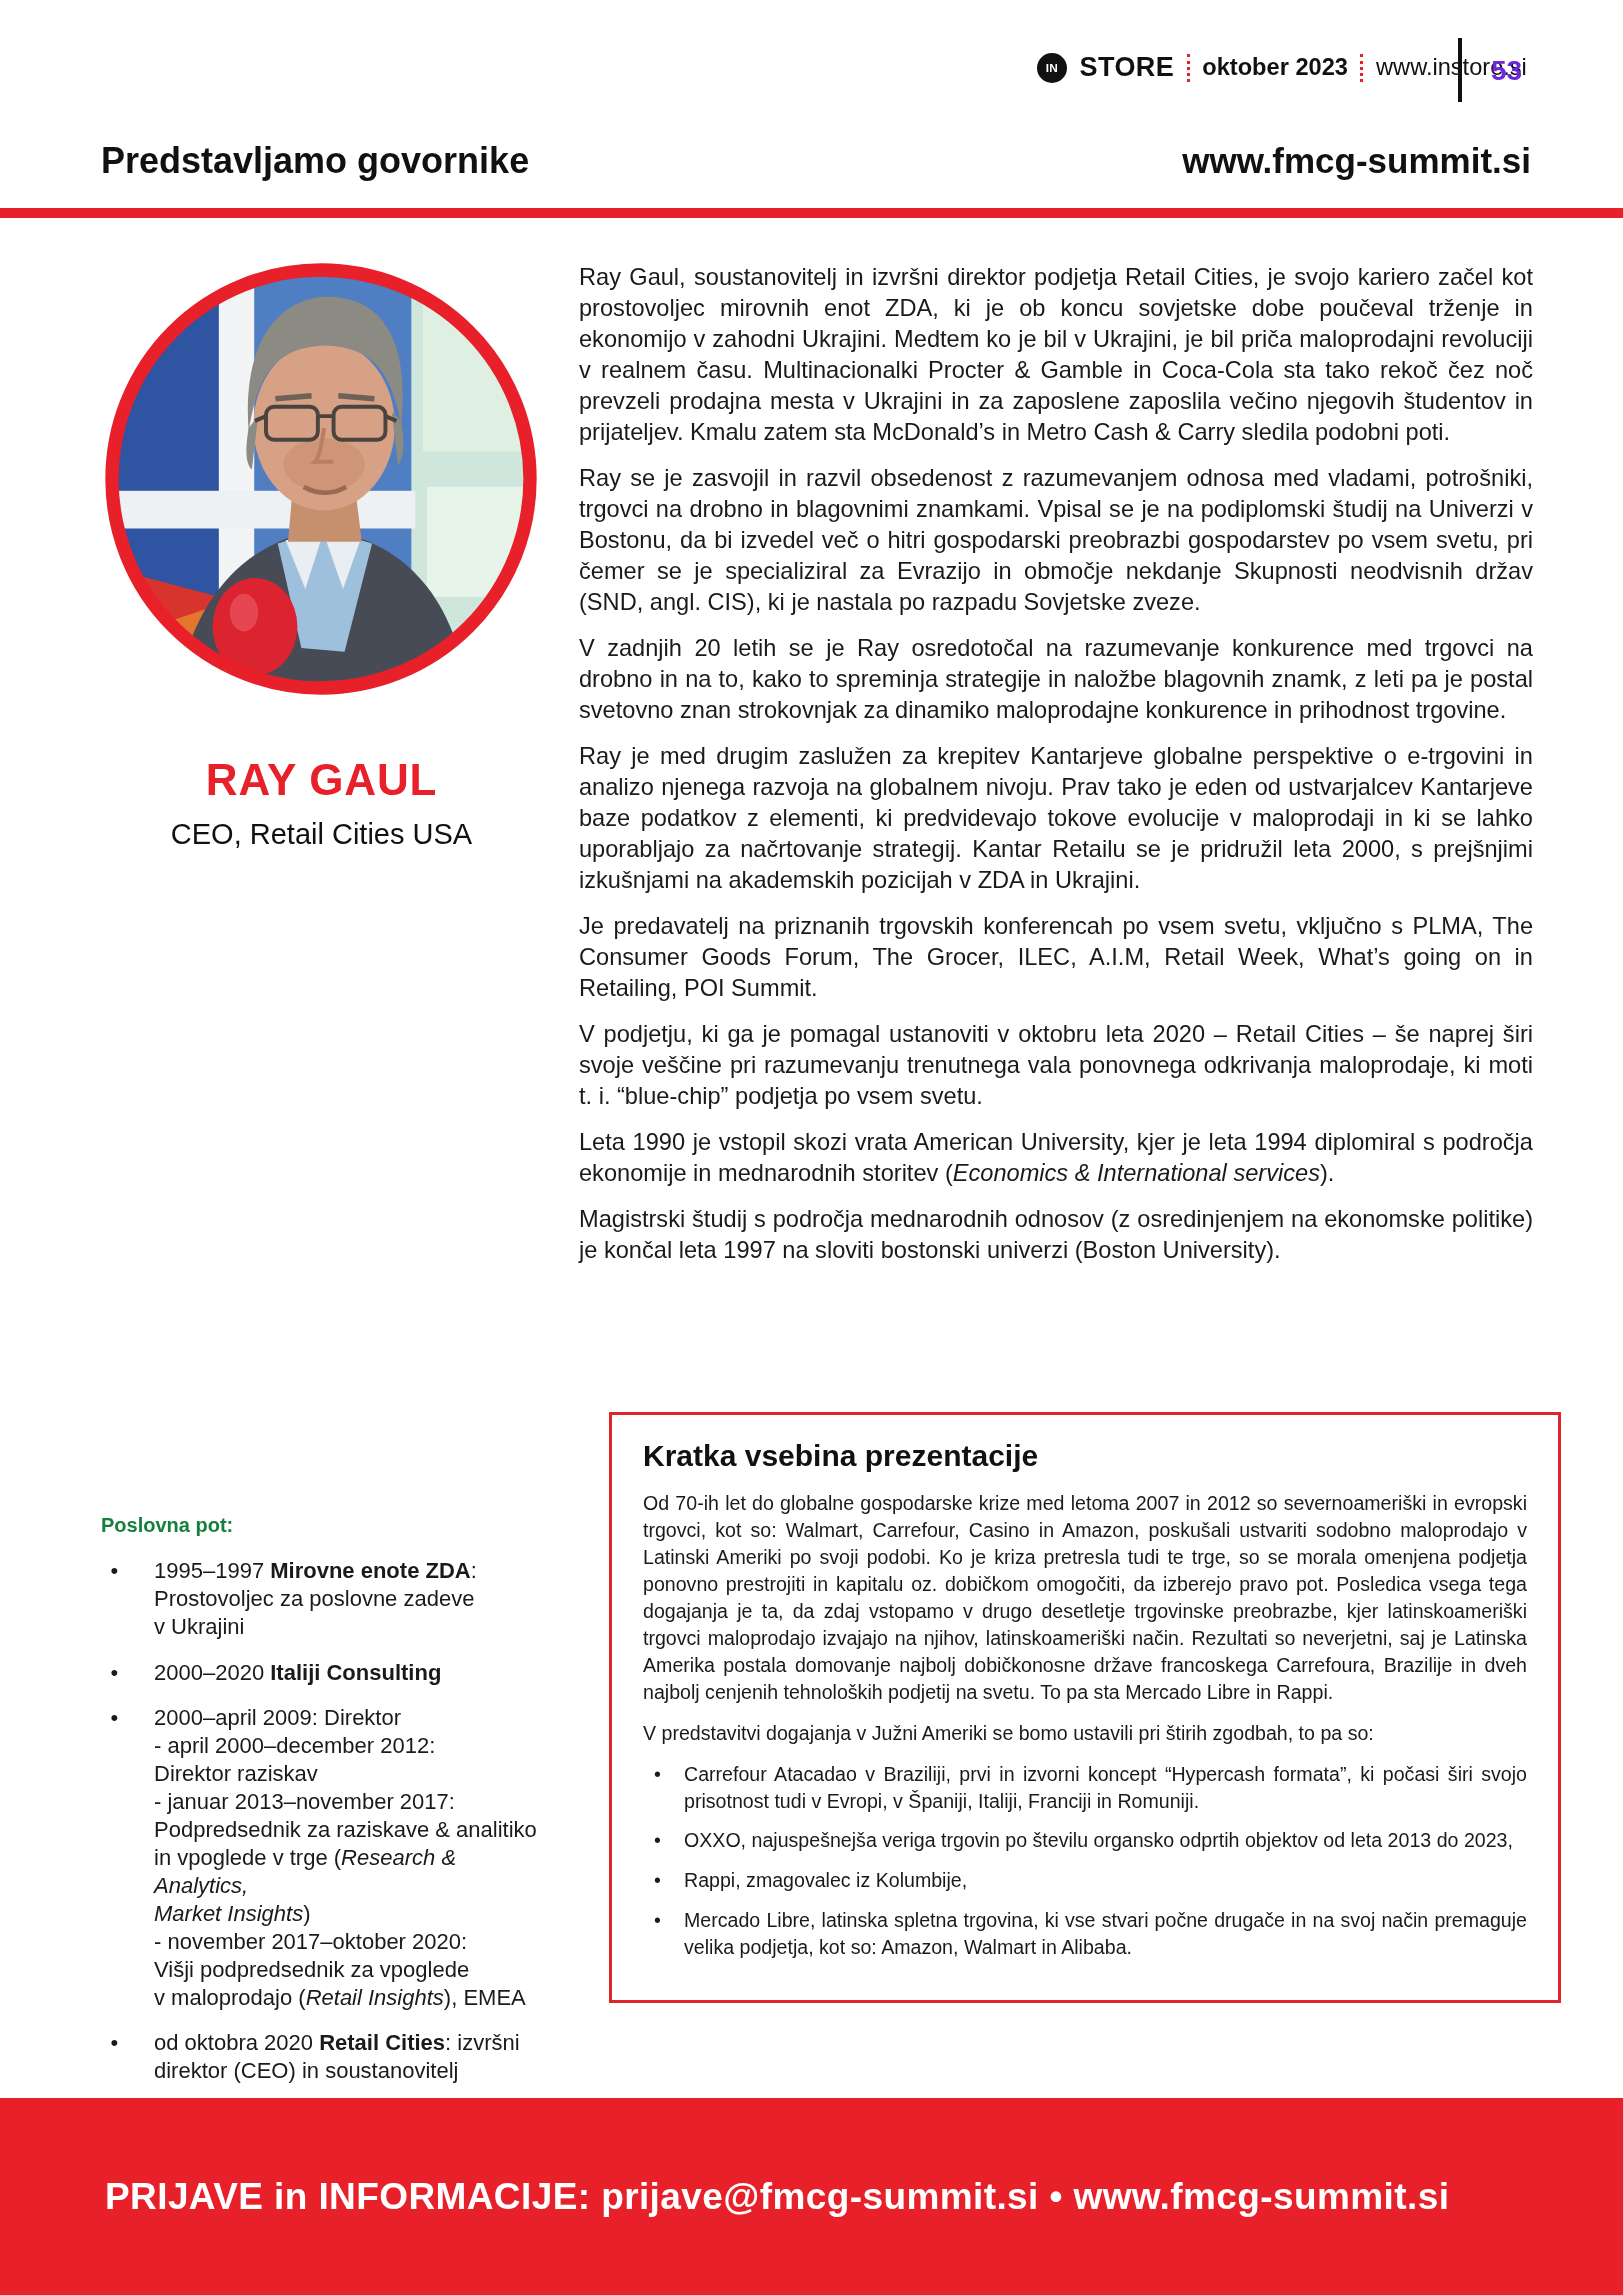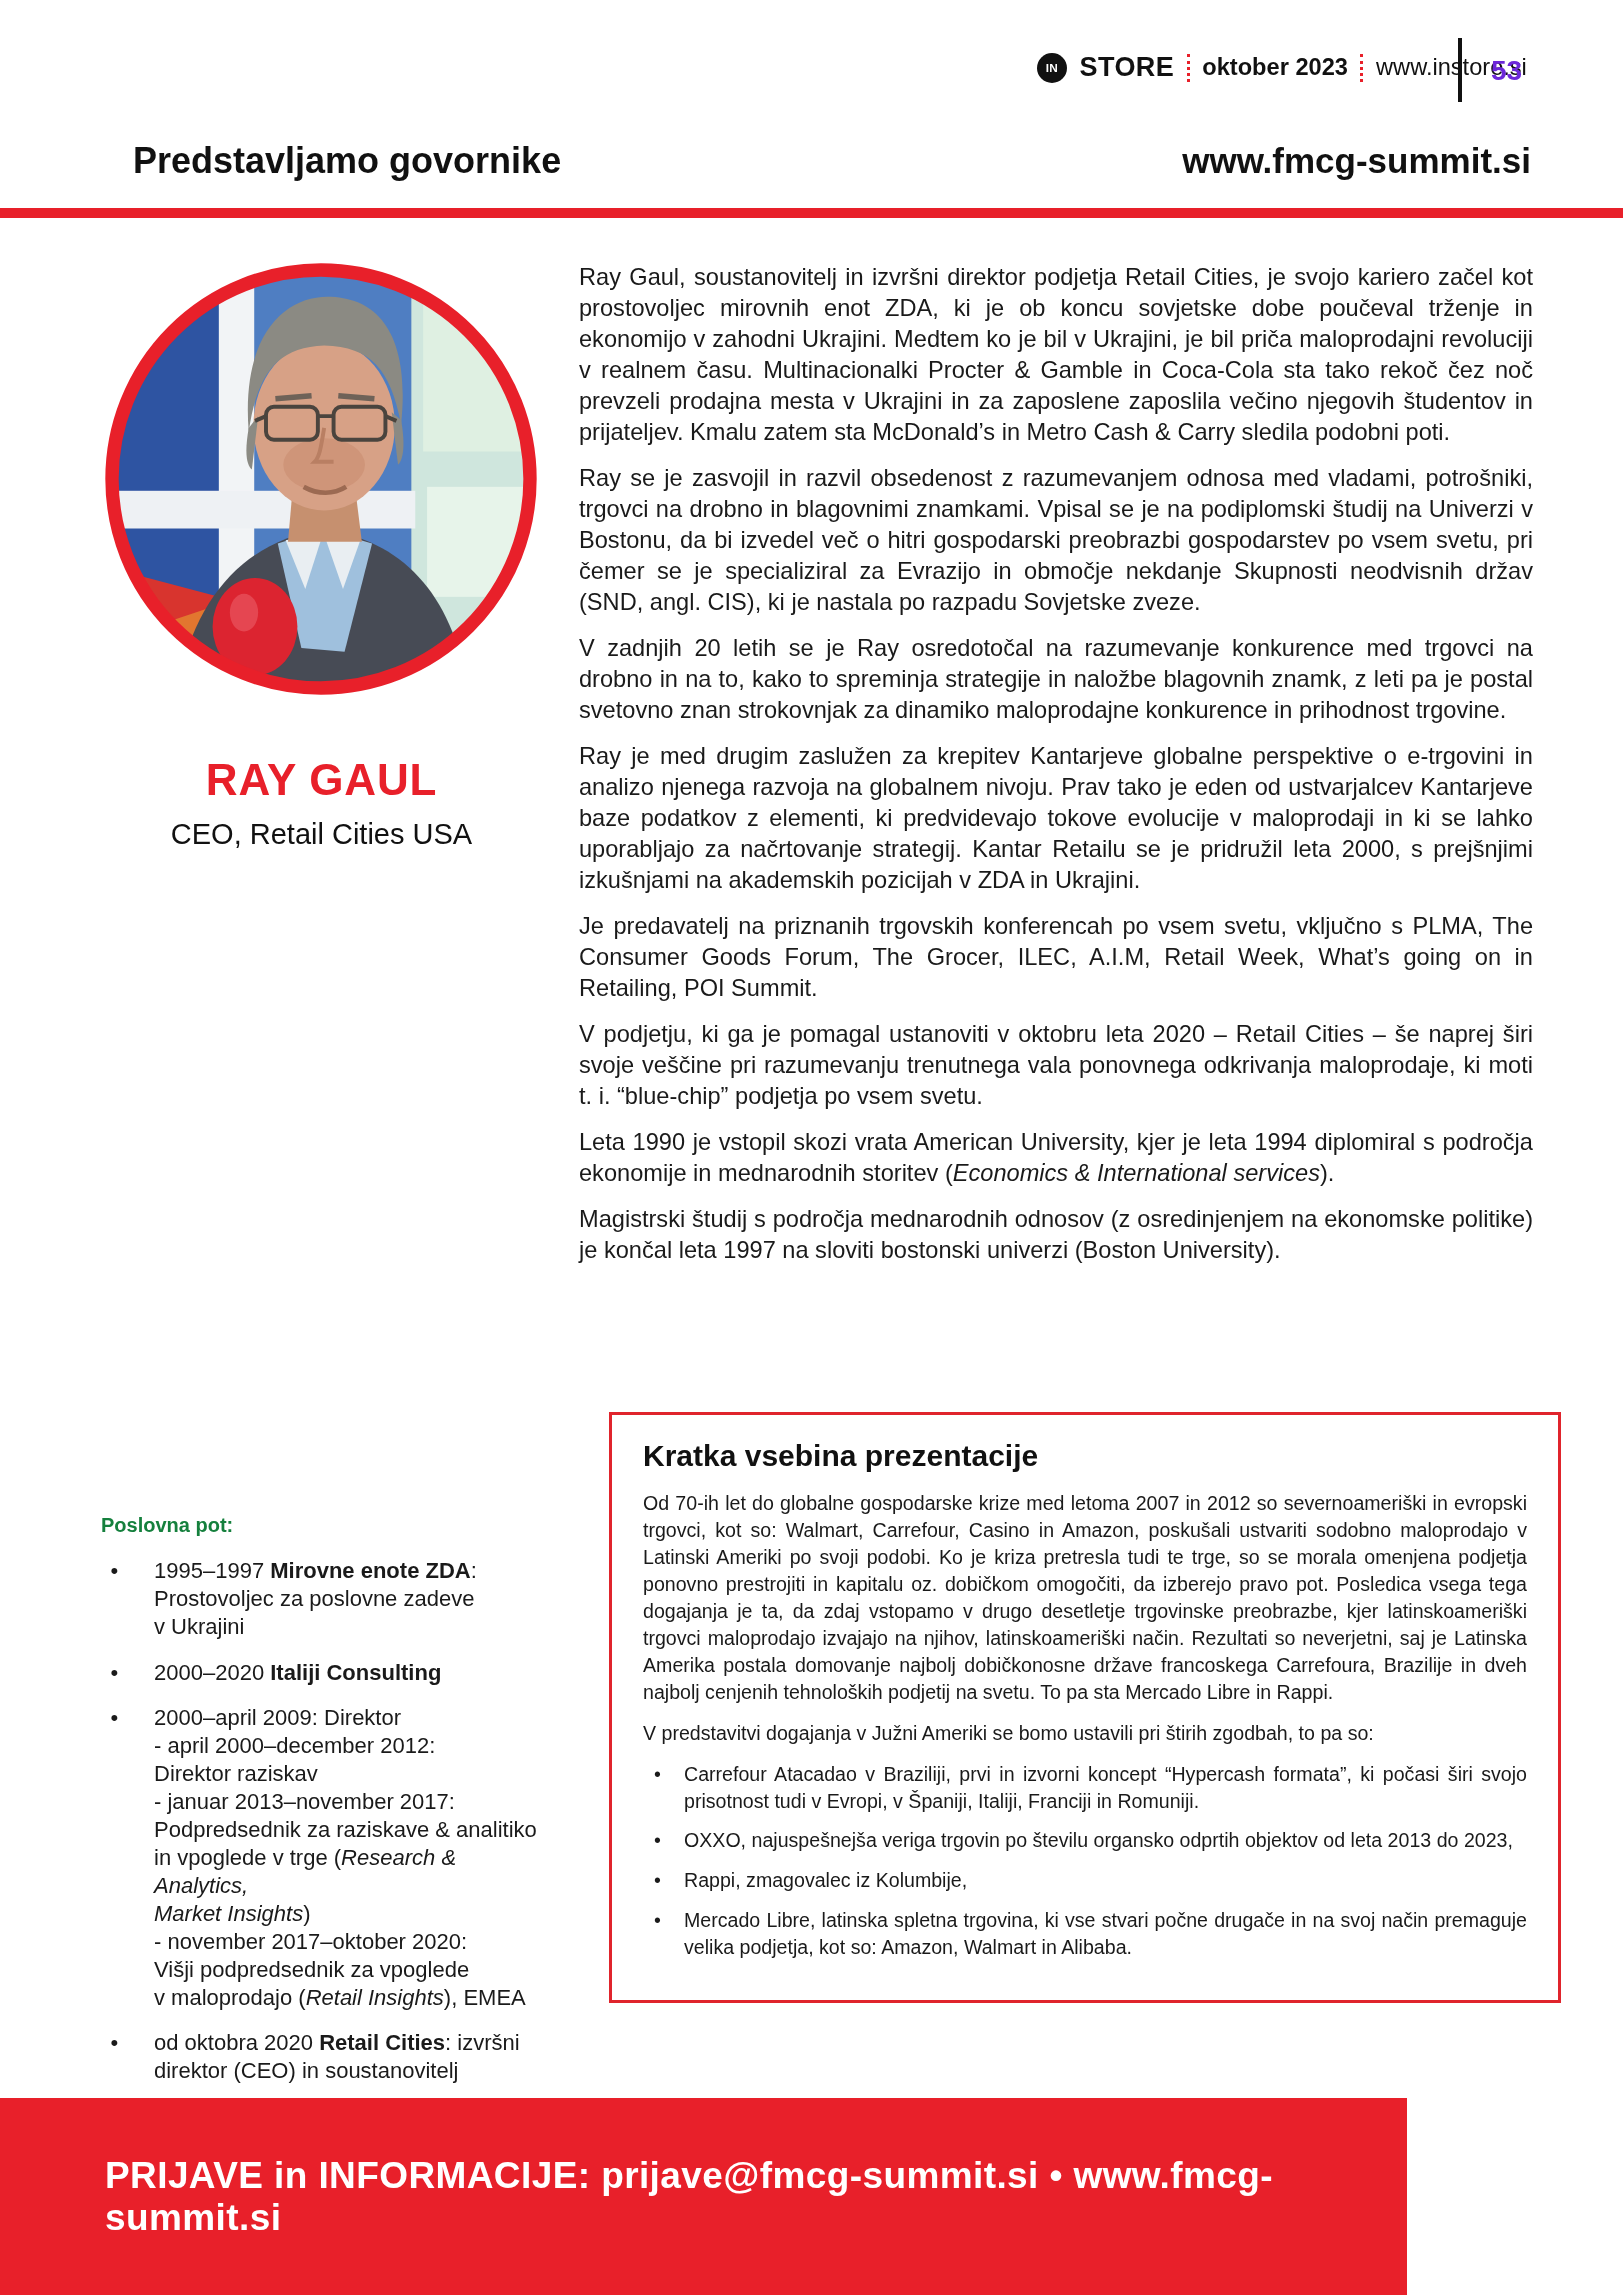--- a/index.html
+++ b/index.html
@@ -12,21 +12,21 @@
   .logo-circle{width:30px;height:30px;border-radius:50%;background:#111;color:#fff;
     display:flex;align-items:center;justify-content:center;font-weight:700;font-size:11.8px;letter-spacing:0.4px;}
   .logo-word{font-weight:700;font-size:27px;letter-spacing:0.4px;color:#111;}
   .dot-sep{height:28px;border-left:3.1px dotted #e8202a;}
   .issue{font-weight:700;font-size:23.6px;color:#111;}
   .site{font-size:23.6px;color:#111;}
   .page-divider{position:absolute;top:38px;left:1458px;width:3.9px;height:64px;background:#111;}
   .page-number{position:absolute;top:55px;left:1491px;width:47px;
     font-weight:700;font-size:28px;color:#6d28d9;}
   
-  .section-header-left{position:absolute;top:140px;left:101px;font-weight:700;font-size:36px;color:#111;margin-left:32px;}
+  .section-header-left{position:absolute;top:140px;left:101px;font-weight:700;font-size:36px;color:#111;}
   .section-header-right{position:absolute;top:141px;right:92px;font-weight:700;font-size:35px;color:#111;}
   .red-rule{position:absolute;top:208px;left:0;width:1623px;height:10.2px;background:#e8202a;}
   
   .photo-wrap{position:absolute;top:259px;left:101px;width:440px;height:440px;}
   .speaker-name{position:absolute;top:755px;left:101px;width:441px;text-align:center;
     font-weight:700;font-size:44px;color:#e8202a;letter-spacing:0.8px;}
   .speaker-role{position:absolute;top:818px;left:101px;width:441px;text-align:center;
     font-size:29px;color:#111;}
   .career{position:absolute;top:1514px;left:101px;width:444px;}
   .career h3{margin:0 0 20.4px 0;font-size:20px;font-weight:700;color:#15803d;}
@@ -39,21 +39,21 @@
   .edu-heading{margin:22px 0 14px 0;font-size:30px;font-weight:700;color:#111;}
   
   .summary-box{position:absolute;top:1412px;left:609px;width:952px;box-sizing:border-box;
     border:3.9px solid #e0242c;background:#fff;padding:23.6px 31px 27px 31px;}
   .summary-box h3{margin:0 0 17.3px 0;font-size:30px;font-weight:700;color:#111;}
   .summary-box p{margin:0 0 14px 0;font-size:19.6px;line-height:27px;text-align:justify;color:#1a1a1a;}
   .summary-box ul{list-style:none;margin:0;padding:0;}
   .summary-box li{position:relative;padding-left:41px;font-size:19.6px;line-height:27px;margin-bottom:12.6px;text-align:justify;color:#1a1a1a;}
   .summary-box li::before{content:"•";position:absolute;left:11px;top:0;font-size:19.6px;}
   
-  .footer{position:absolute;top:2098px;left:0;width:1407px;height:197px;background:#e8202a;
+  .footer{position:absolute;top:2098px;left:0;width:1623px;height:197px;background:#e8202a;
     display:flex;align-items:center;}
   .footer-text{margin-left:105px;color:#ffffff;font-weight:700;font-size:37px;letter-spacing:0.4px;}
 </style>
 </head>
 <body>
 
 <div class="page">
 
   <div class="masthead">
     <span class="logo-circle">IN</span>

